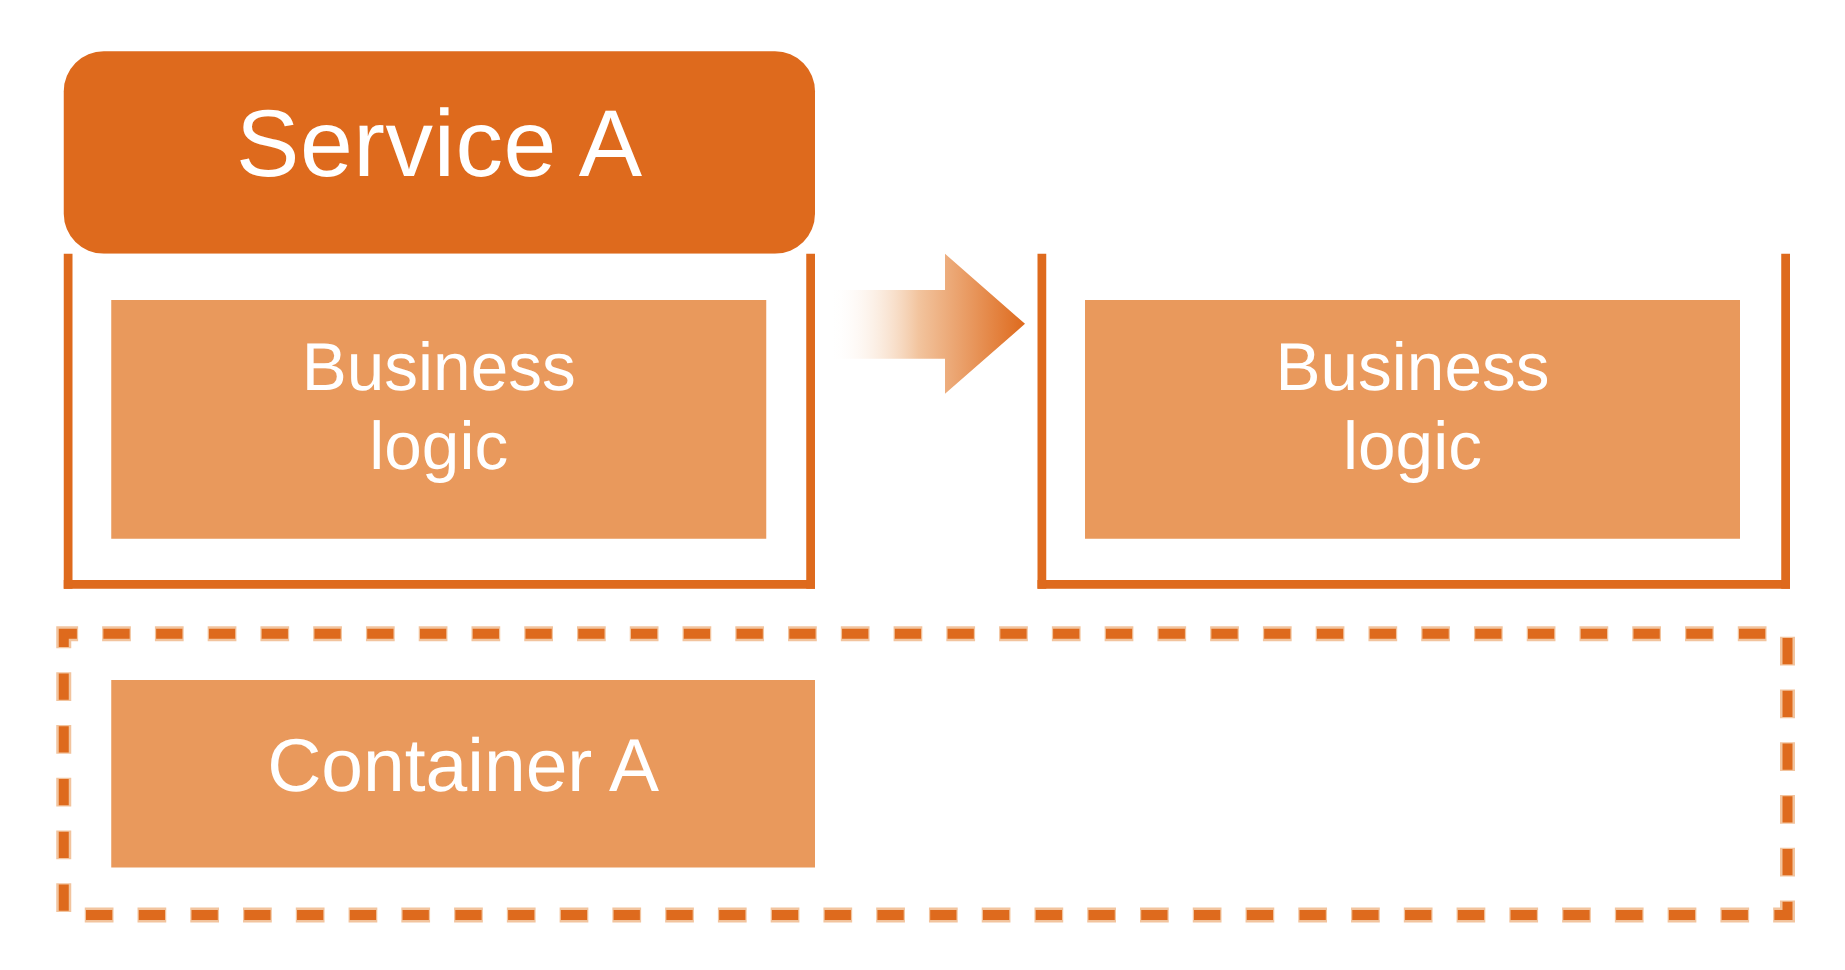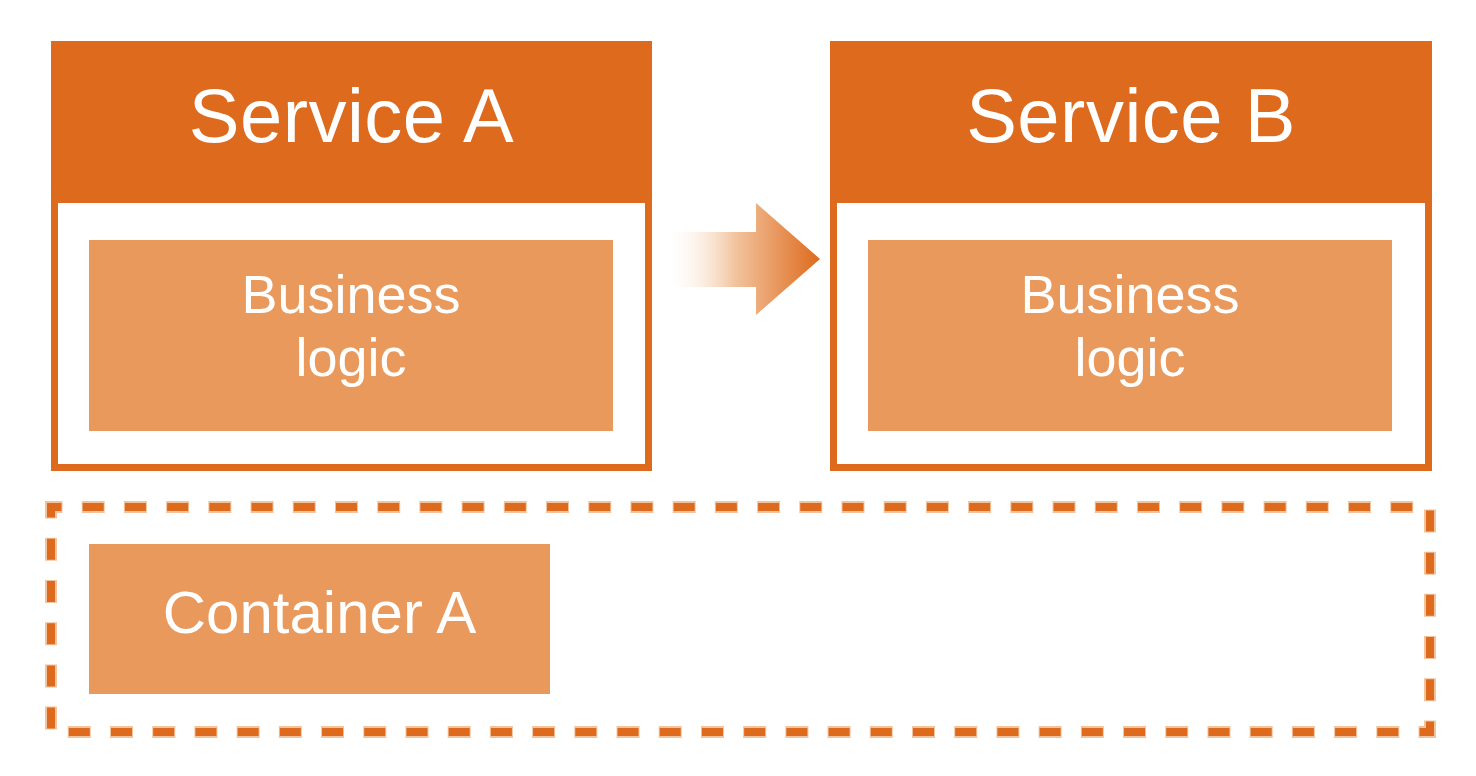--- a/index.html
+++ b/index.html
@@ -44,46 +44,43 @@
   .container-box{
     background:var(--light);
     color:var(--text);
     display:flex;align-items:center;justify-content:center;
     font-size:60px;
     padding-bottom:14px;
   }
   .overlay-svg{position:absolute;left:0;top:0;width:1476px;height:776px;pointer-events:none;}
 
   
-  #svc-a-header{left:51px;top:41px;width:601px;height:162px;}
+  #svc-a-header{left:51px;top:41px;width:601px;height:162px;border-radius:32px;}
   #svc-a-body  {left:51px;top:203px;width:601px;height:268px;}
   #logic-a     {left:89px;top:240px;width:524px;height:191px;}
   #svc-b-header{left:830px;top:41px;width:602px;height:162px;}
   #svc-b-body  {left:830px;top:203px;width:602px;height:268px;}
   #logic-b     {left:868px;top:240px;width:524px;height:191px;}
-  #container-a {left:89px;top:544px;width:461px;height:150px;text-align:center;}
+  #container-a {left:89px;top:544px;width:563px;height:150px;text-align:center;}
   #container-b {left:830px;top:544px;width:563px;height:150px;}
 </style>
 </head>
 <body>
 
 <div class="canvas">
 
   <div class="abs service-header" id="svc-a-header">
     <span>Service A</span>
   </div>
   <div class="abs service-body" id="svc-a-body"></div>
   <div class="abs logic-box" id="logic-a">
     <span>Business
 logic</span>
   </div>
 
-  <div class="abs service-header" id="svc-b-header">
-    <span>Service B</span>
-  </div>
   <div class="abs service-body" id="svc-b-body"></div>
   <div class="abs logic-box" id="logic-b">
     <span>Business
 logic</span>
   </div>
 
   <svg class="overlay-svg" viewBox="0 0 1476 776" xmlns="http://www.w3.org/2000/svg">
     <defs>
       <linearGradient id="arrowGrad" gradientUnits="userSpaceOnUse" x1="665" y1="259" x2="820" y2="259">
         <stop offset="0" style="stop-color:var(--arrow-start);stop-opacity:0.05"></stop>

